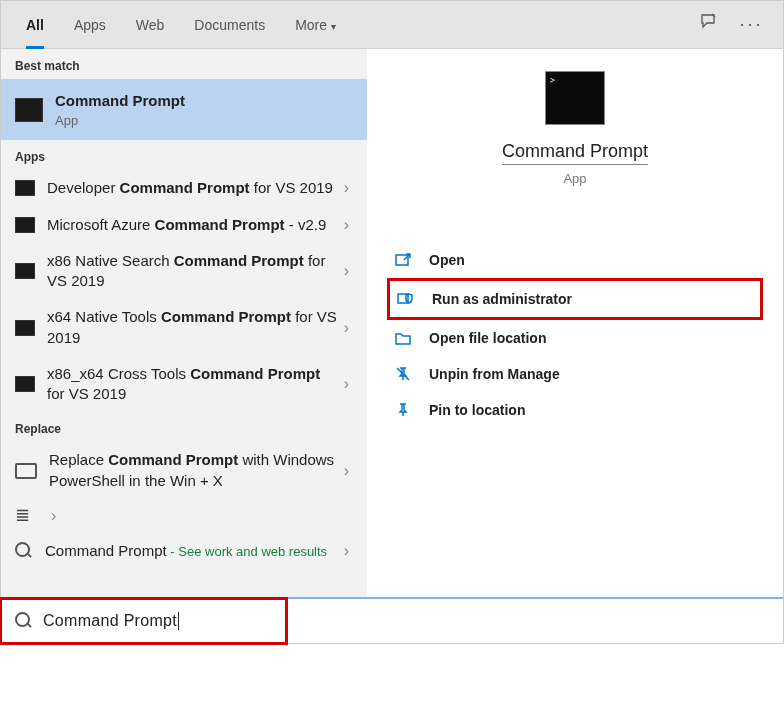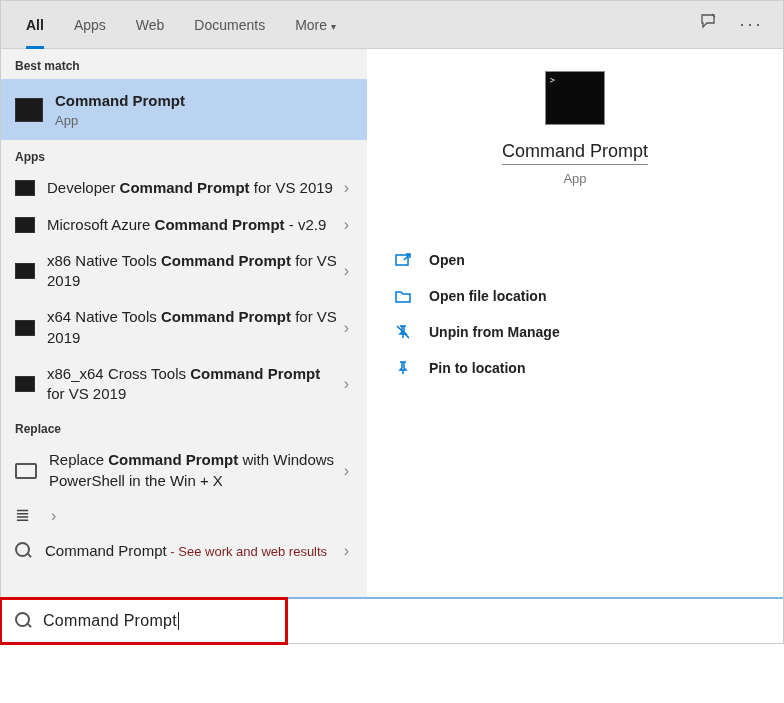--- a/index.html
+++ b/index.html
@@ -31,21 +31,21 @@
   .result-icon.settings1 { background: transparent; border: 2px solid #555; border-radius: 2px; height: 16px; width: 22px; }
   .result-icon.settings2 { background: transparent; border: none; width: 20px; height: 16px; position: relative; }
   .result-icon.settings2::before { content: "≣"; position: absolute; font-size: 18px; color: #444; left: 0; top: -4px; }
   .result-icon.search { background: transparent; border: none; width: 18px; height: 18px; position: relative; }
   .result-icon.search::before { content: ""; position: absolute; width: 11px; height: 11px; border: 2px solid #555; border-radius: 50%; left: 0; top: 0; }
   .result-icon.search::after { content: ""; position: absolute; width: 6px; height: 2px; background: #555; transform: rotate(45deg); left: 11px; top: 12px; }
   .result-text { flex: 1; }
   .result-title { color: #222; font-size: 15px; line-height: 1.35; }
   .result-title.bold { font-weight: 700; }
   .result-sub { color: #666; font-size: 13px; margin-top: 2px; }
-  .result-sub.inline { display: inline; color: #7f1d1d; font-size: 13px; }
+  .result-sub.inline { display: inline; color: #15803d; font-size: 13px; }
   .chevron { color: #888; font-size: 16px; padding: 0 4px; }
 
   
   .right { flex: 1; background: #fff; border-left: none; padding-top: 22px; }
   .right-inner { padding: 0 20px; }
   .app-tile { width: 60px; height: 54px; background: #0a0a0a; margin: 0 auto 16px; border: 1px solid #888; position: relative; }
   .app-tile::before { content:">"; color:#eee; font-family: monospace; font-size:8px; position:absolute; top:4px; left:4px; }
   .app-name { text-align: center; font-size: 18px; color: #222; border-bottom: 1px solid #888; display: table; margin: 0 auto; padding-bottom: 2px; }
   .app-type { text-align: center; color: #777; font-size: 13px; margin-top: 6px; }
 
@@ -110,21 +110,21 @@
       <div class="result">
         <div class="result-icon small"></div>
         <div class="result-text">
             <div class="result-title"><span>Microsoft Azure </span><b>Command Prompt</b><span> - v2.9</span></div>
           </div>
         <div class="chevron">›</div>
       </div>
       <div class="result">
         <div class="result-icon small"></div>
         <div class="result-text">
-            <div class="result-title"><span>x86 Native Tools </span><b>Command Prompt</b><span> for VS 2019</span></div>
+            <div class="result-title"><span>x86 Native Search </span><b>Command Prompt</b><span> for VS 2019</span></div>
           </div>
         <div class="chevron">›</div>
       </div>
       <div class="result">
         <div class="result-icon small"></div>
         <div class="result-text">
             <div class="result-title"><span>x64 Native Tools </span><b>Command Prompt</b><span> for VS 2019</span></div>
           </div>
         <div class="chevron">›</div>
       </div>
@@ -167,20 +167,29 @@
         <div class="actions">
           <div class="action">
             <span class="action-icon">
               <svg width="18" height="18" viewBox="0 0 18 18" fill="none" stroke="#0078d4" stroke-width="1.5">
                   <rect x="2" y="4" width="12" height="10"></rect>
                   <path d="M12 3 l4 0 l0 4"></path>
                   <path d="M16 3 l-6 6"></path>
                 </svg>
             </span>
             <span class="action-label">Open</span>
+          </div>
+          <div class="action highlight-box">
+            <span class="action-icon">
+              <svg width="18" height="18" viewBox="0 0 18 18" fill="none" stroke="#0078d4" stroke-width="1.5">
+                  <rect x="1" y="4" width="10" height="9"></rect>
+                  <path d="M12 4 l3 1 v4 c0 2 -1.5 3.5 -3 4 c-1.5 -0.5 -3 -2 -3 -4 v-4 z"></path>
+                </svg>
+            </span>
+            <span class="action-label">Run as administrator</span>
           </div>
           <div class="action">
             <span class="action-icon">
               <svg width="18" height="18" viewBox="0 0 18 18" fill="none" stroke="#0078d4" stroke-width="1.5">
                   <path d="M2 5 h5 l2 2 h7 v8 h-14 z"></path>
                 </svg>
             </span>
             <span class="action-label">Open file location</span>
           </div>
           <div class="action">

